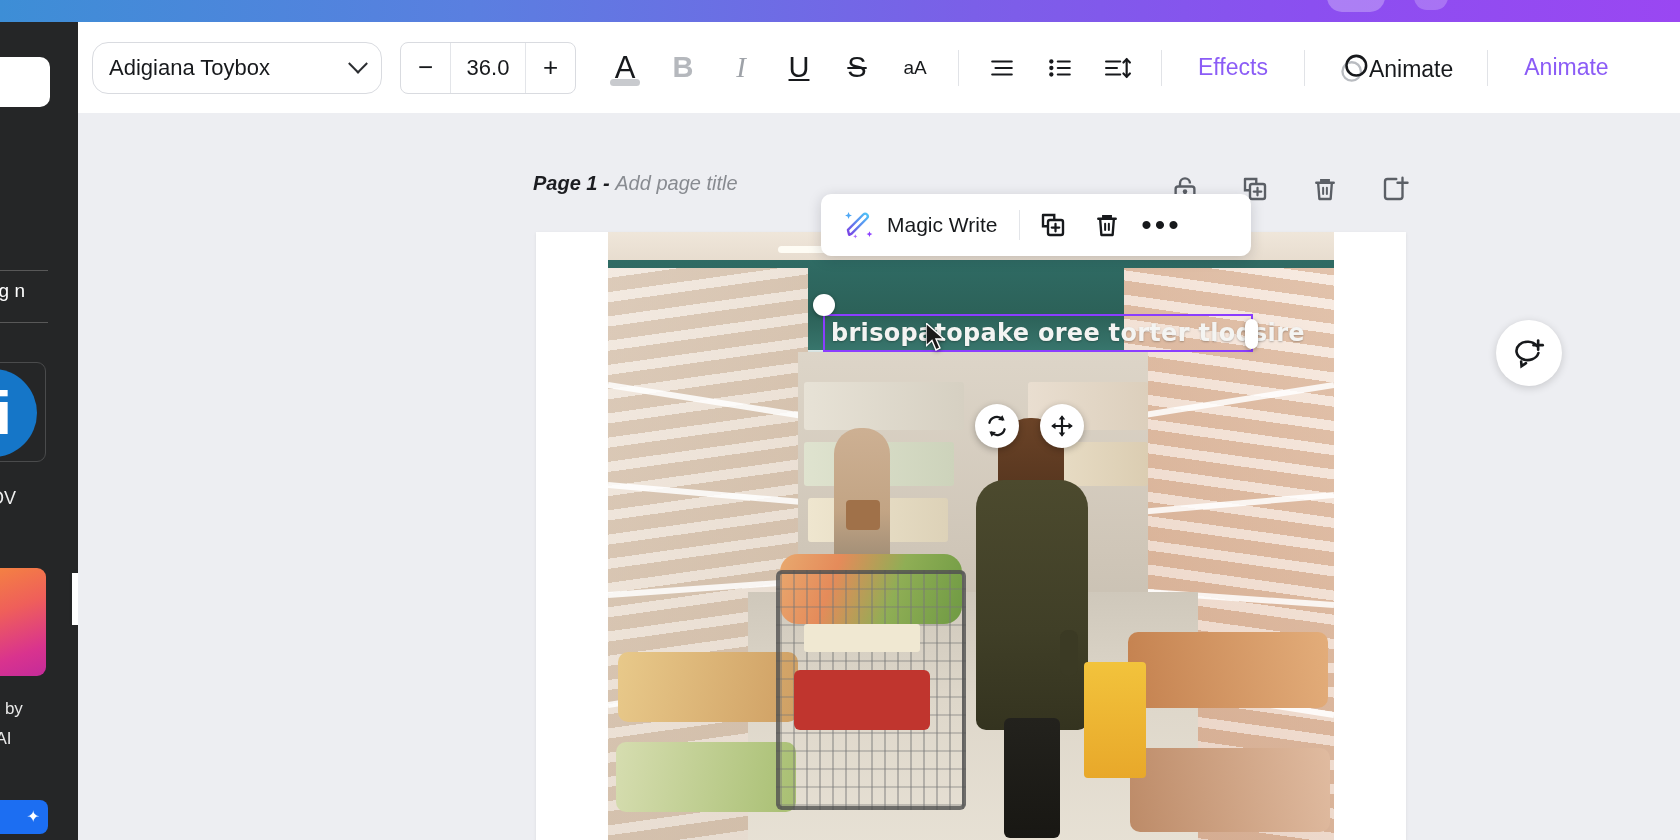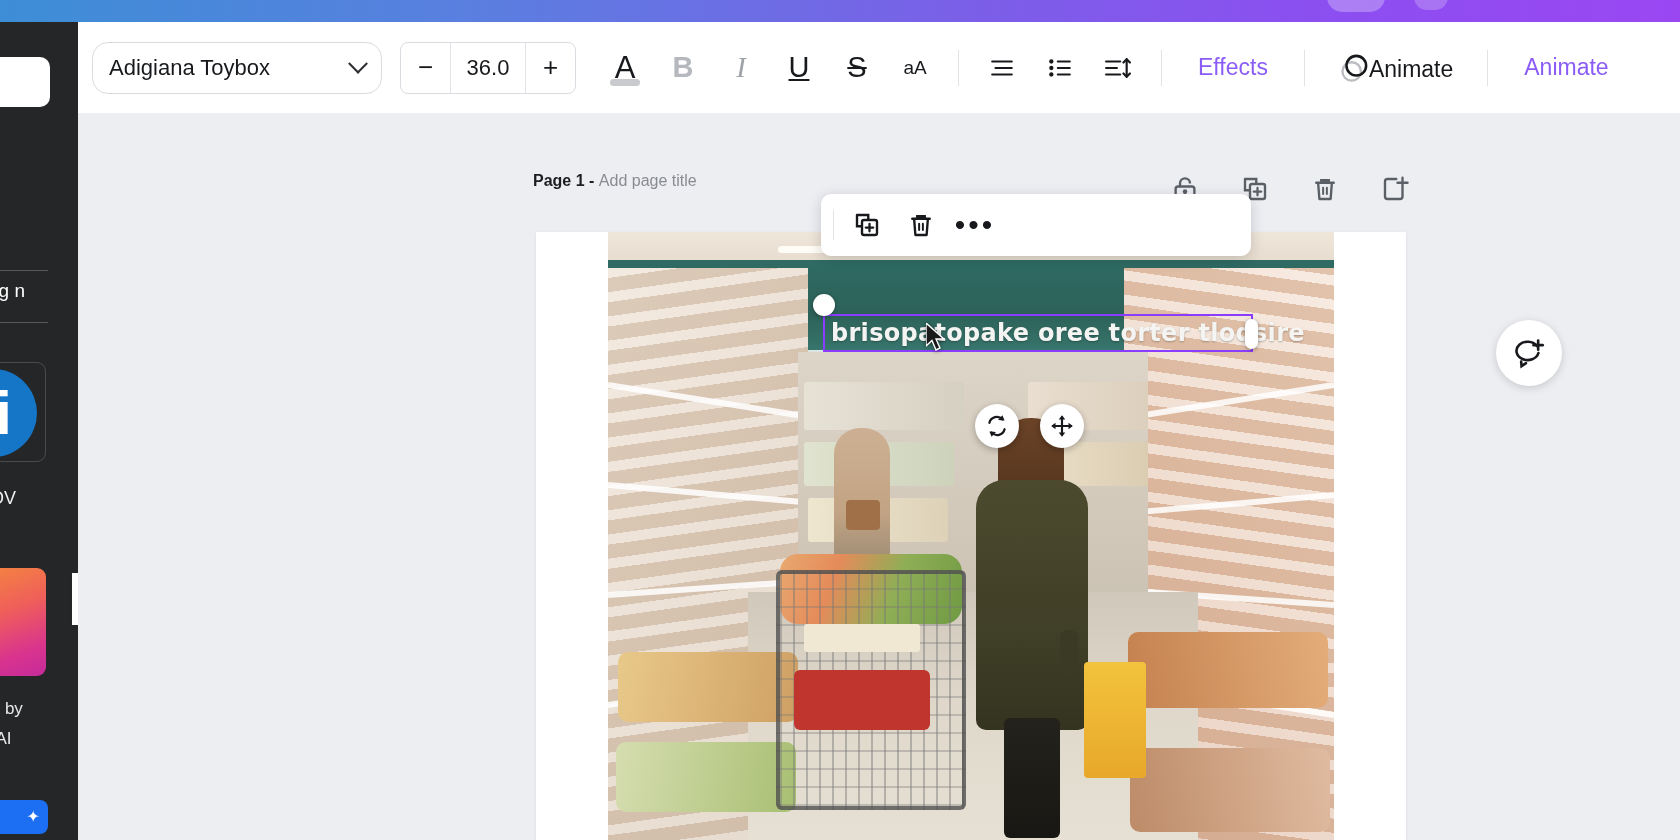--- a/index.html
+++ b/index.html
@@ -139,21 +139,21 @@
   }
   .tb-sep { width: 1px; height: 36px; background: #e1e3e7; margin: 0 14px; }
   .tb-text {
     font-size: 23px; color: #8b5cf6; padding: 0 22px; cursor: pointer; white-space: nowrap;
   }
   .tb-anim { display: flex; align-items: flex-end; gap: 0; padding: 0 20px; cursor: pointer; }
 
   
   .page-header {
     position: absolute; left: 455px; top: 150px;
-    font-size: 16px; white-space: nowrap;
+    font-size: 20px; white-space: nowrap; font-style: italic;
   }
   .page-header .pt { color: #1c1d21; font-weight: 700; }
   .page-header .ph { color: #888b91; font-weight: 400; }
 
   .page-tools {
     position: absolute; top: 150px; left: 1090px;
     display: flex; align-items: center; gap: 36px;
   }
   .pt-icon { width: 34px; height: 34px; cursor: pointer; display:flex; align-items:center; justify-content:center; }
 
@@ -573,20 +573,36 @@
       </svg>
     </div>
 
     <div class="cursor-arrow">
       <svg width="22" height="32" viewBox="0 0 22 32">
         <polygon points="0,0 0,23 6,17.5 10,27 14,25 10,16 18,16" fill="#1a1a1a" stroke="#ffffff" stroke-width="1.4"></polygon>
       </svg>
     </div>
 
     <div class="magic-bar">
+      <div class="mb-item">
+        <svg width="32" height="32" viewBox="0 0 26 26">
+          <defs>
+            <linearGradient id="mwg" x1="0" y1="1" x2="1" y2="0">
+              <stop offset="0%" stop-color="#7b3fe4"></stop>
+                <stop offset="55%" stop-color="#5b8def"></stop>
+                <stop offset="100%" stop-color="#4fc3f7"></stop>
+            </linearGradient>
+          </defs>
+          <path d="M5 21 L4 17 L16.5 4.5 a2 2 0 0 1 3 3 L7 20 Z" fill="none" stroke="url(#mwg)" stroke-width="1.9" stroke-linejoin="round"></path>
+          <path d="M4.5 2.5 l.8 2 2 .8 -2 .8 -.8 2 -.8 -2 -2 -.8 2 -.8 Z" fill="#4fa8f5"></path>
+          <path d="M21.5 18 l.7 1.7 1.7 .7 -1.7 .7 -.7 1.7 -.7 -1.7 -1.7 -.7 1.7 -.7 Z" fill="#8b3dff"></path>
+          <path d="M10 20.5 l.5 1.2 1.2 .5 -1.2 .5 -.5 1.2 -.5 -1.2 -1.2 -.5 1.2 -.5 Z" fill="#a96bff"></path>
+        </svg>
+        <span class="mb-label">Magic Write</span>
+      </div>
 
       <div class="mb-sep"></div>
 
       <div class="mb-icon">
         <svg width="30" height="30" viewBox="0 0 24 24">
           <path d="M4 4 h9 v3 M4 4 v9 h3" fill="none" stroke="#17191c" stroke-width="1.9" stroke-linecap="round"></path>
           <rect x="8" y="8" width="12" height="12" rx="1.6" fill="none" stroke="#17191c" stroke-width="1.9"></rect>
           <g stroke="#17191c" stroke-width="1.8" stroke-linecap="round">
               <line x1="14" y1="11" x2="14" y2="17"></line>
               <line x1="11" y1="14" x2="17" y2="14"></line>

